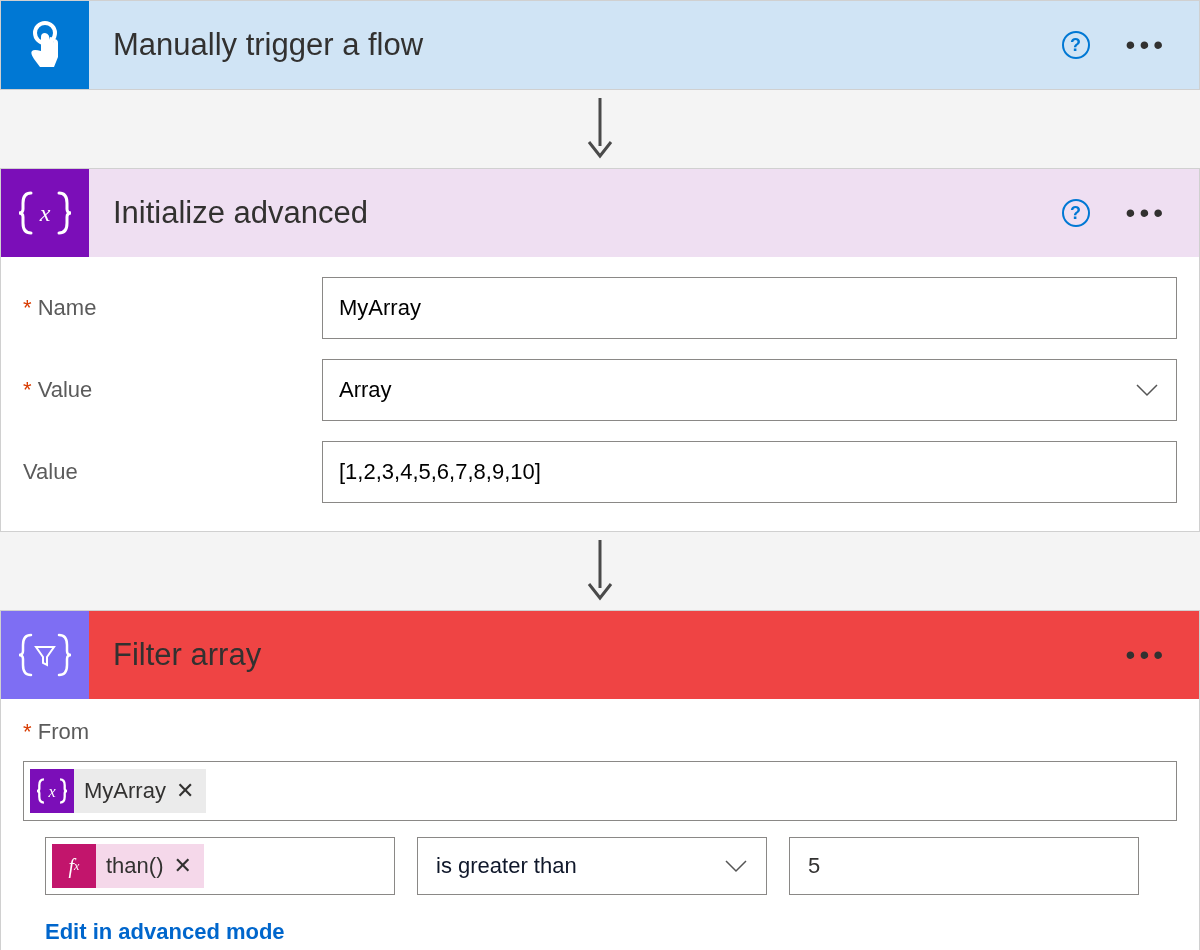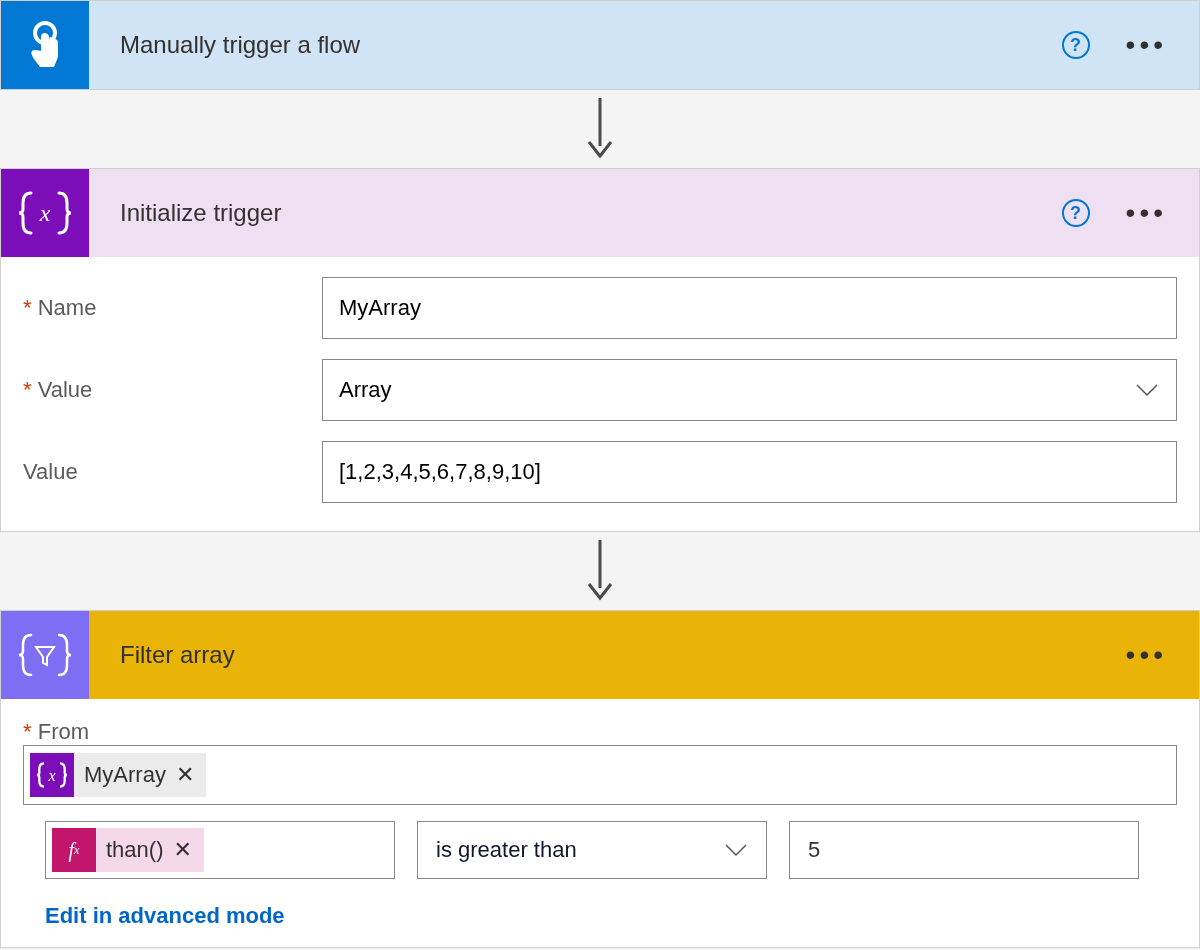--- a/index.html
+++ b/index.html
@@ -19,38 +19,38 @@
     margin: 0;
   }
 
   .card-header {
     display: flex;
     align-items: center;
     height: 88px;
   }
   .card-header.trigger { background: #d0e4f5; }
   .card-header.init    { background: #efdff2; }
-  .card-header.filter  { background: #eab308; }
+  .card-header.filter  { background: #ef4444; }
 
   .card-header .iconbox {
     width: 88px;
     height: 88px;
     display: flex;
     align-items: center;
     justify-content: center;
     flex-shrink: 0;
   }
   .card-header.trigger .iconbox { background: #0078d4; }
   .card-header.init    .iconbox { background: #7b0eb8; }
   .card-header.filter  .iconbox { background: #7e6ef3; }
 
   .card-header .title {
     flex: 1;
-    padding-left: 31px;
-    font-size: 24px;
+    padding-left: 24px;
+    font-size: 31px;
     color: #323130;
   }
 
   .card-header .actions {
     display: flex;
     align-items: center;
     gap: 32px;
     padding-right: 28px;
   }
 
@@ -127,21 +127,21 @@
     display: flex;
     align-items: center;
     justify-content: center;
   }
 
   
   .filter-body {
     padding: 20px 22px 18px 22px;
   }
   .filter-body .label-line {
-    margin-bottom: 0;
+    margin-bottom: 16px;
     font-size: 22px;
     color: #5b5b5b;
   }
   .filter-body .label-line .required { color: #d83b01; }
 
   .token-input {
     border: 1px solid #8a8886;
     min-height: 60px;
     padding: 6px;
     display: flex;
@@ -235,21 +235,21 @@
 
 <div class="card">
   <div class="card-header init">
     <div class="iconbox">
       <svg class="brace" width="52" height="44" viewBox="0 0 52 44">
         <path d="M12 2 Q4 2 4 12 L4 18 Q4 22 0 22 Q4 22 4 26 L4 32 Q4 42 12 42" fill="none" stroke="#fff" stroke-width="3" stroke-linecap="round"></path>
         <path d="M40 2 Q48 2 48 12 L48 18 Q48 22 52 22 Q48 22 48 26 L48 32 Q48 42 40 42" fill="none" stroke="#fff" stroke-width="3" stroke-linecap="round"></path>
         <text x="26" y="30" text-anchor="middle" font-family="serif" font-style="italic" font-size="24" fill="#fff">x</text>
       </svg>
     </div>
-    <div class="title">Initialize trigger</div>
+    <div class="title">Initialize advanced</div>
     <div class="actions">
       <div class="help-icon">?</div>
       <div class="more-dots">•••</div>
     </div>
   </div>
   <div class="card-body">
 
     <div class="form-row">
       <div class="form-label"><span class="required">*</span> <span>Name</span></div>
       <div class="form-field">

